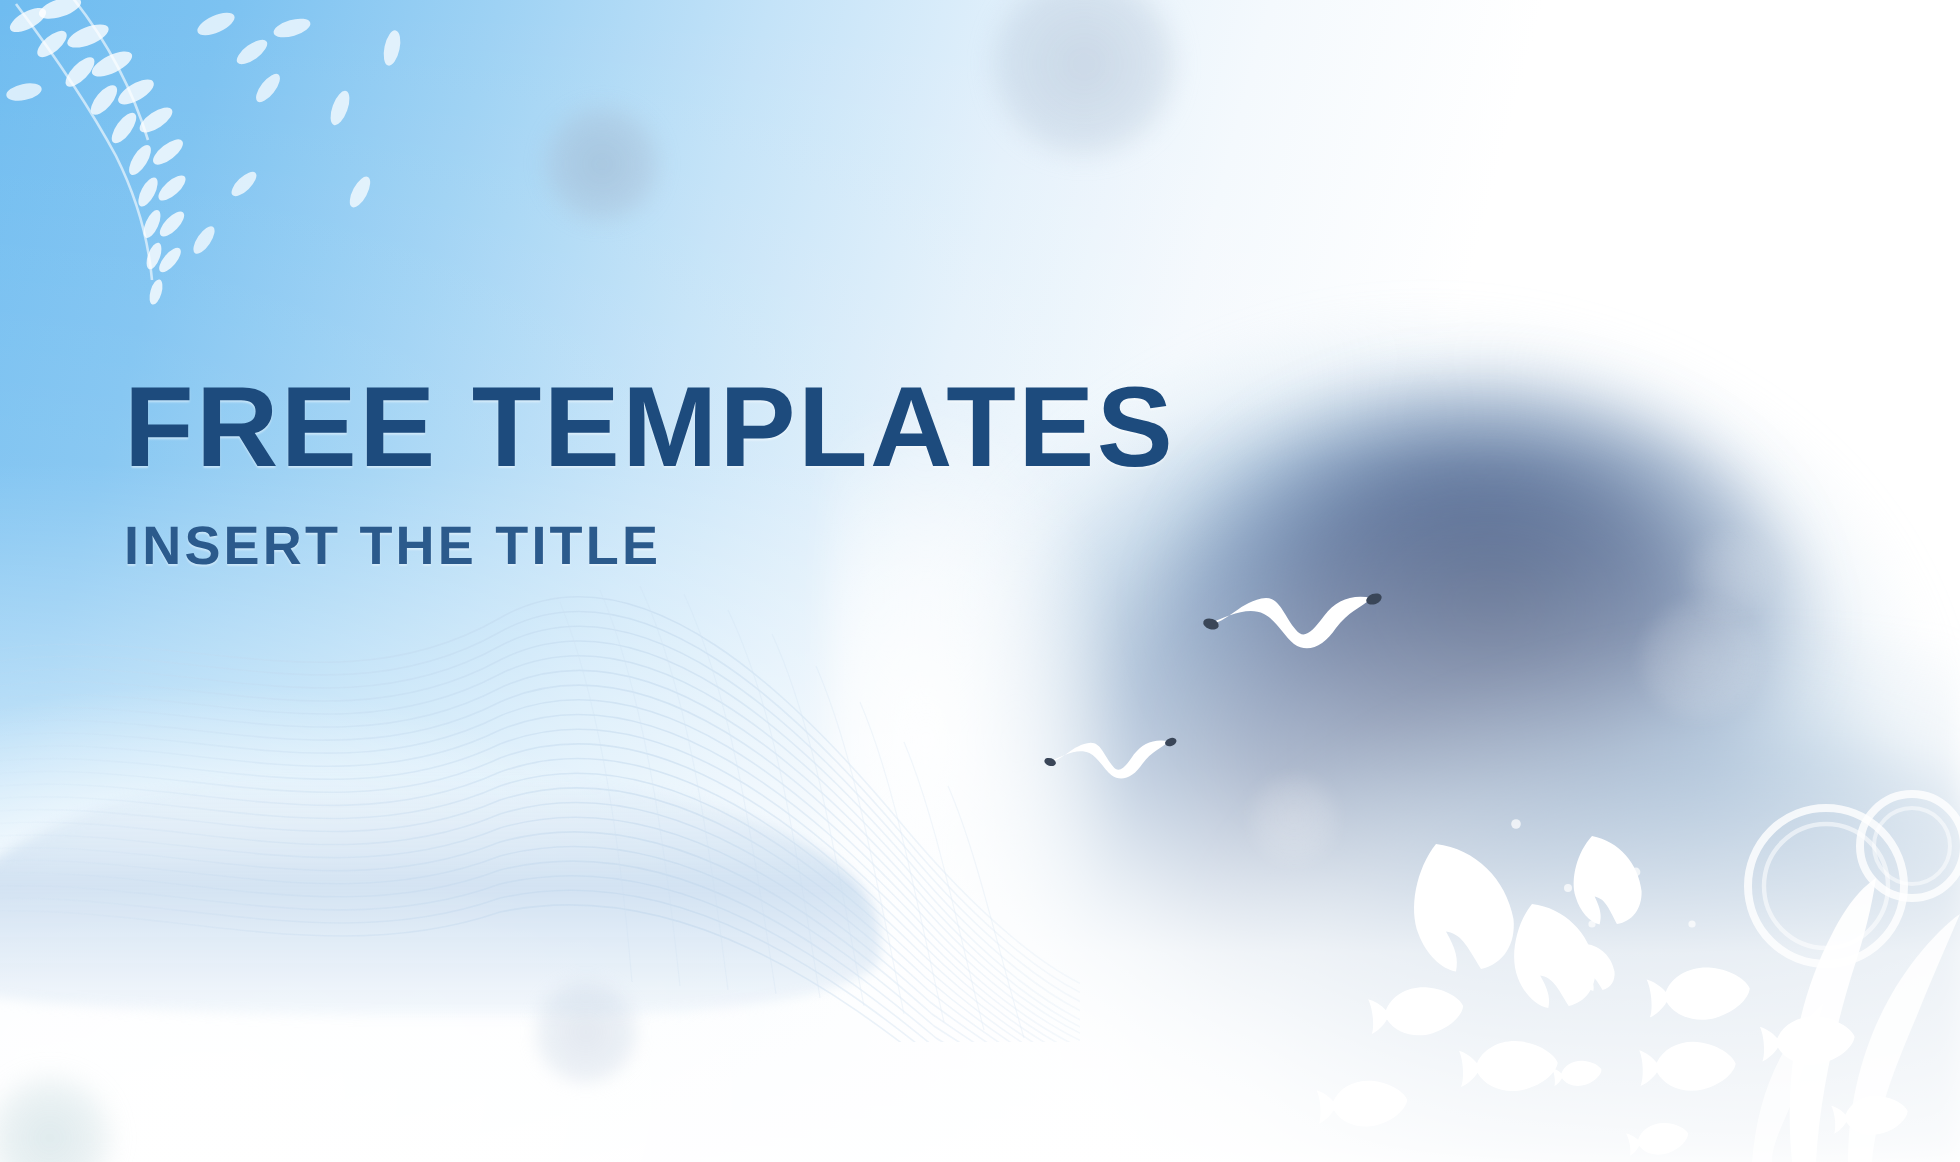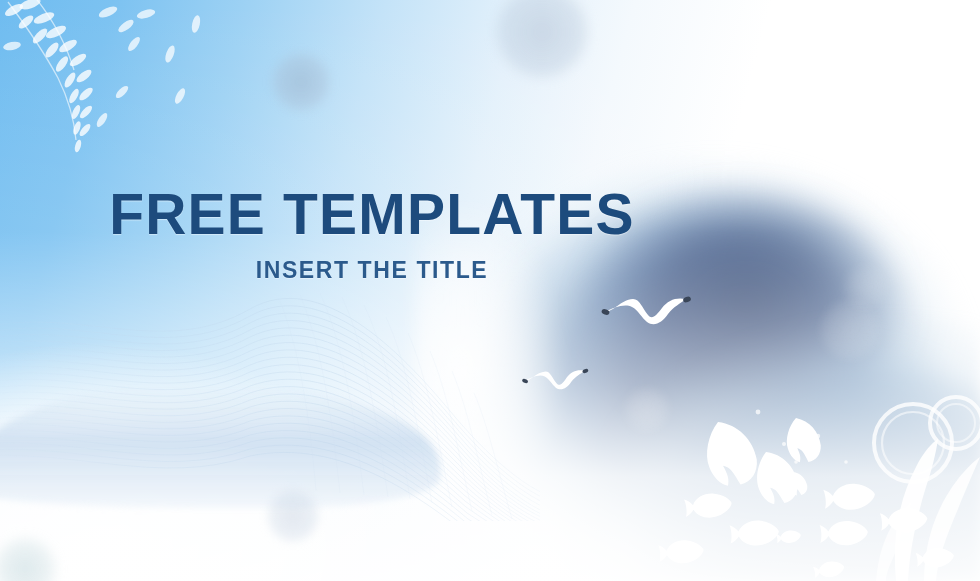--- a/index.html
+++ b/index.html
@@ -11,21 +11,20 @@
   body {
     font-family: "Liberation Sans", sans-serif;
   }
 
   .slide {
     position: relative;
     width: 980px;
     height: 581px;
     overflow: hidden;
     background: #ffffff;
-    text-align: center;
   }
 
   
   .bg-base {
     position: absolute;
     inset: 0;
     background:
       linear-gradient(105deg,
         #6fbcf0 0%,
         #7cc2f1 10%,
@@ -164,21 +163,21 @@
     line-height: 1.0;
     letter-spacing: 1.2px;
     color: #1d4b7d;
     text-shadow: 0 1px 1px rgba(255,255,255,0.45);
     white-space: nowrap;
   }
   .sub-line {
     margin: 0;
     font-family: "Liberation Sans", sans-serif;
     font-weight: bold;
-    font-size: 23px;
+    font-size: 27px;
     line-height: 1.38;
     letter-spacing: 1.6px;
     color: #2b5a8c;
     text-shadow: 0 1px 1px rgba(255,255,255,0.40);
     white-space: nowrap;
   }
   .sub-line.first { margin-top: 12px; }
 </style>
 </head>
 <body>

